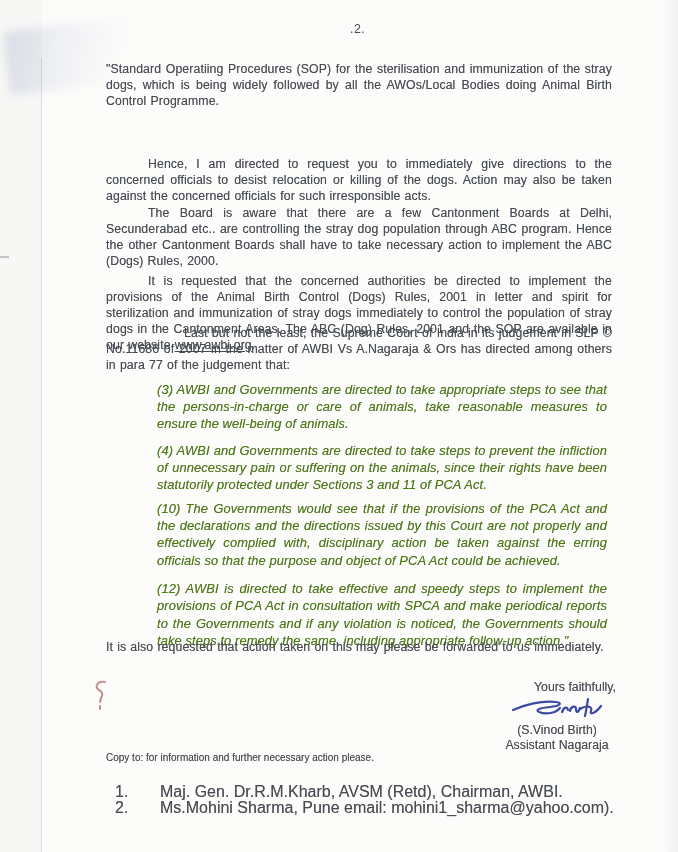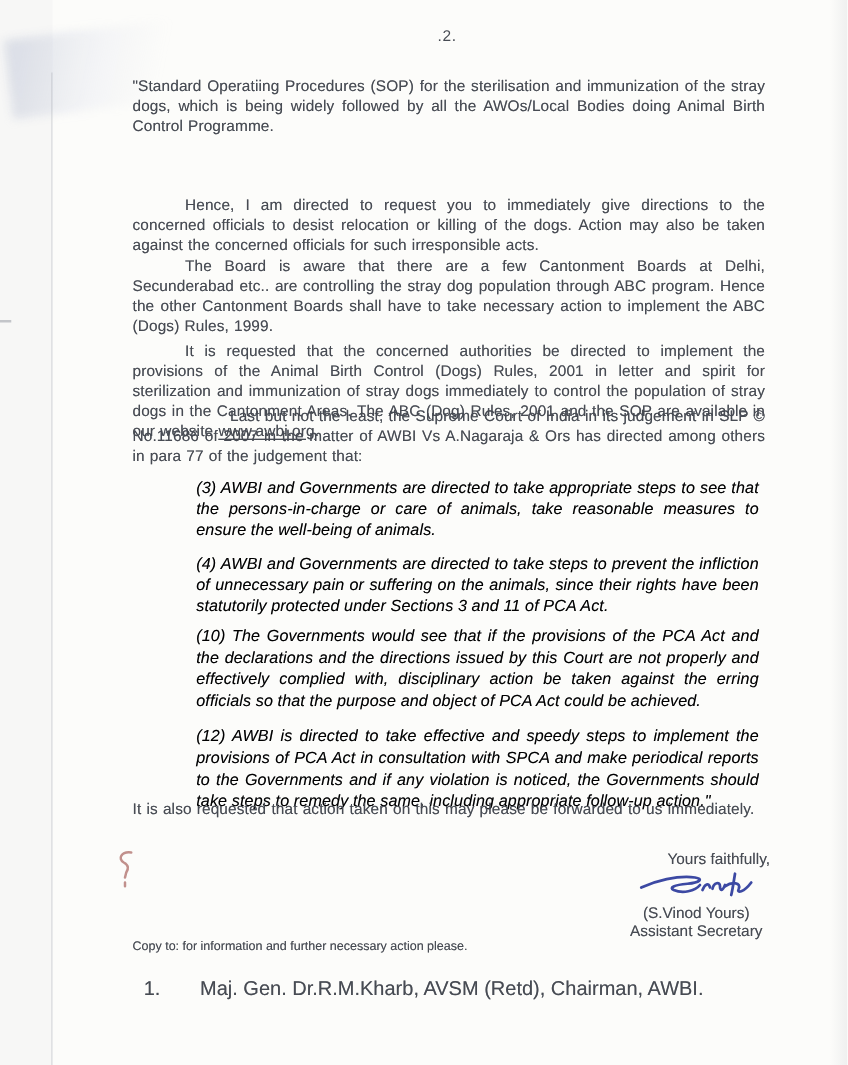--- a/index.html
+++ b/index.html
@@ -29,21 +29,21 @@
     text-align:justify; text-align-last:left;
     text-shadow:0 0 0.4px rgba(71,75,83,0.55);
   }
   .ind { text-indent:42px;margin-top:44px; }
   .ind-lg { text-indent:78px; }
   .u { text-decoration:underline; text-underline-offset:2px; }
 
   .quote-block {
     position:absolute; left:157px; width:450px;
     font-style:italic; font-size:12.9px; line-height:17.3px; letter-spacing:0.1px;
-    text-align:justify; text-align-last:left; color:#000000;
+    text-align:justify; text-align-last:left; color:#4d7c0f;
     text-shadow:0 0 0.4px rgba(63,67,76,0.55);
   }
 
   .sig-block {
     position:absolute; top:680px; right:62px; width:118px;
     display:flex; flex-direction:column; align-items:center;
     font-size:12.3px; line-height:15.5px;
     text-shadow:0 0 0.4px rgba(71,75,83,0.55);
   }
   .sig-block .vale { align-self:flex-end;text-align:right; }
@@ -65,21 +65,21 @@
   <div class="edge-line"></div>
   <div class="left-dash"></div>
   <div class="right-shade"></div>
 
   <div class="pagenum">.2.</div>
 
   <p class="body-block" style="top:50px;">"Standard Operatiing Procedures (SOP) for the sterilisation and immunization of the stray dogs, which is being widely followed by all the AWOs/Local Bodies doing Animal Birth Control Programme.</p>
 
   <p class="body-block ind" style="top:113px;">Hence, I am directed to request you to immediately give directions to the concerned officials to desist relocation or killing of the dogs. Action may also be taken against the concerned officials for such irresponsible acts.</p>
 
-  <p class="body-block ind" style="top:162px;">The Board is aware that there are a few Cantonment Boards at Delhi, Secunderabad etc.. are controlling the stray dog population through ABC program. Hence the other Cantonment Boards shall have to take necessary action to implement the ABC (Dogs) Rules, 1999.</p>
+  <p class="body-block ind" style="top:162px;">The Board is aware that there are a few Cantonment Boards at Delhi, Secunderabad etc.. are controlling the stray dog population through ABC program. Hence the other Cantonment Boards shall have to take necessary action to implement the ABC (Dogs) Rules, 2000.</p>
 
   <p class="body-block ind" style="top:230px;"><span>It is requested that the concerned authorities be directed to implement the provisions of the Animal Birth Control (Dogs) Rules, 2001 in letter and spirit for sterilization and immunization of stray dogs immediately to control the population of stray dogs in the Cantonment Areas. The ABC (Dog) Rules, 2001 and the SOP are available in our website </span><span class="u">www.awbi.org</span><span>.</span></p>
 
   <p class="body-block ind-lg" style="top:314px;">Last but not the least, the Supreme Court of India in its judgement in SLP © No.11686 of 2007 in the matter of AWBI Vs A.Nagaraja &amp; Ors has directed among others in para 77 of the judgement that:</p>
 
   <p class="quote-block" style="top:368px;">(3) AWBI and Governments are directed to take appropriate steps to see that the persons-in-charge or care of animals, take reasonable measures to ensure the well-being of animals.</p>
 
   <p class="quote-block" style="top:429px;">(4) AWBI and Governments are directed to take steps to prevent the infliction of unnecessary pain or suffering on the animals, since their rights have been statutorily protected under Sections 3 and 11 of PCA Act.</p>
 
   <p class="quote-block" style="top:487px;">(10) The Governments would see that if the provisions of the PCA Act and the declarations and the directions issued by this Court are not properly and effectively complied with, disciplinary action be taken against the erring officials so that the purpose and object of PCA Act could be achieved.</p>
@@ -96,23 +96,26 @@
     <span class="vale">Yours faithfully,</span>
     <svg class="sig-scrawl" width="95" height="26" viewBox="0 0 95 26">
       <g fill="none" stroke="#2c3a9c" stroke-width="2.2" stroke-linecap="round" stroke-linejoin="round" opacity="0.92">
         <path d="M3,13 C14,8 32,3 46,5 C53,6 50,9 40,10 C29,11 25,13 29,15 C36,18 46,16 50,11"></path>
         <path d="M52,15 C54,10 57,9 58,13"></path>
         <path d="M60,14 C61,9 66,8 66,12 C66,16 68,16 70,11"></path>
         <path d="M78,2 C77,8 76,15 75,19"></path>
         <path d="M70,12 C76,8 83,9 81,14 C79,18 85,17 91,9"></path>
       </g>
     </svg>
-    <span>(S.Vinod Yours)</span>
-    <span>Assistant Secretary</span>
+    <span>(S.Vinod Birth)</span>
+    <span>Assistant Nagaraja</span>
   </div>
 
   <div class="copy-label">Copy to: for information and further necessary action please.</div>
 
   <div class="copy-row" style="top:784px;">
     <span class="num">1.</span><span>Maj. Gen. Dr.R.M.Kharb, AVSM (Retd), Chairman, AWBI.</span>
   </div>
+  <div class="copy-row" style="top:800px;">
+    <span class="num">2.</span><span>Ms.Mohini Sharma, Pune email: mohini1_sharma@yahoo.com).</span>
+  </div>
 
 </div>
 
 </body></html>

